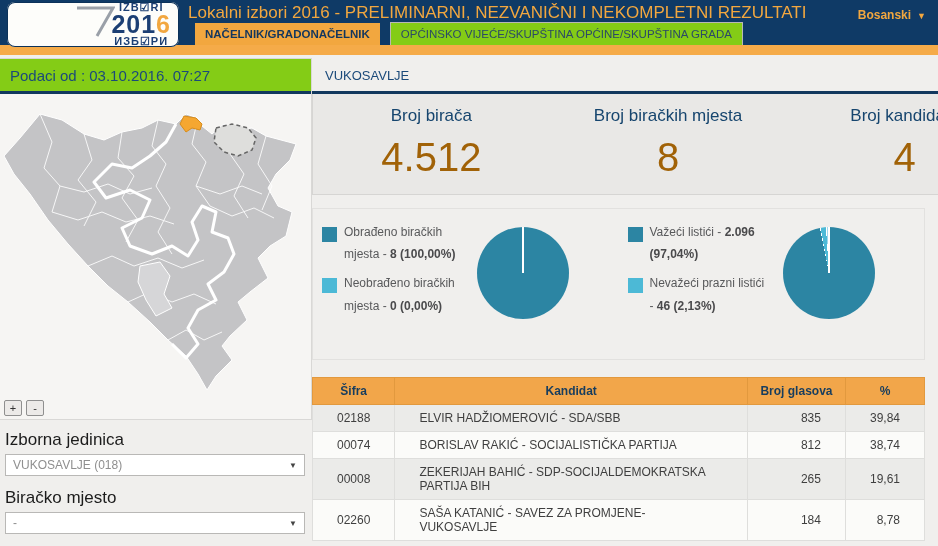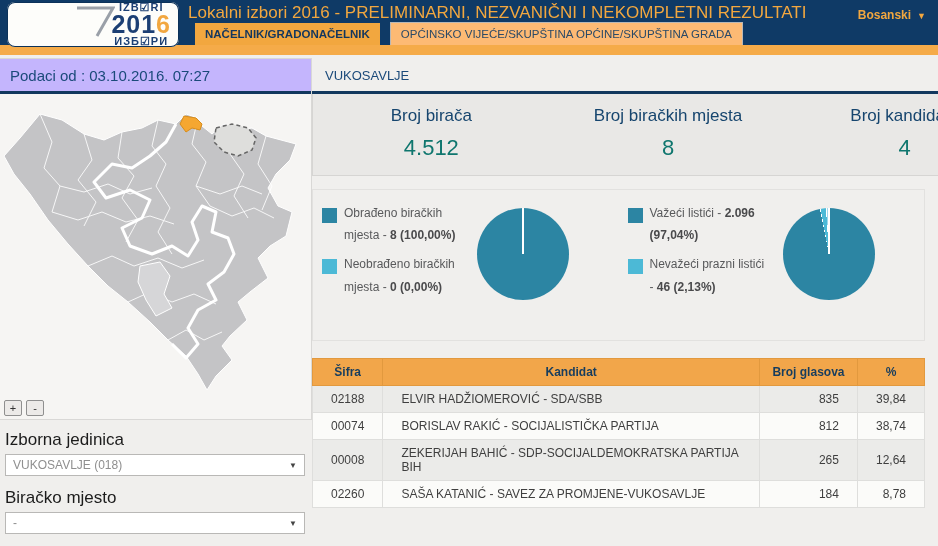--- a/index.html
+++ b/index.html
@@ -15,64 +15,64 @@
   .logo-check-svg { position:absolute; left:-36px; top:2px; }
   .logo-small { font-size:11px; font-weight:bold; color:#1c3f74; letter-spacing:1px; }
   .logo-year { font-size:25px; font-weight:bold; color:#1c3f74; letter-spacing:1px; margin:-1px 0; }
   .logo-year .accent { color:#f2a73f; }
   .header-title { position:absolute; left:188px; top:3px; color:#f2a73f; font-size:17px; white-space:nowrap; }
   .lang-switch { position:absolute; right:12px; top:8px; color:#f2a73f; font-size:12px; font-weight:bold; cursor:pointer; }
   .lang-switch .caret { font-size:9px; margin-left:6px; }
   .tabs-row { position:absolute; left:185px; bottom:0; display:flex; align-items:flex-end; z-index:6; }
   .tab { font-size:11.5px; padding:5px 10px 5px 10px; white-space:nowrap; cursor:pointer;margin-left:10px; }
   .tab.active { background:#f2a73f; color:#12365e; font-weight:bold; }
-  .tab.inactive { background:#fdba74; color:#2c4a66; border:1px solid #b9b8b6; border-bottom:none; }
+  .tab.inactive { background:#84cc16; color:#2c4a66; border:1px solid #b9b8b6; border-bottom:none; }
   .orange-bar { height:10px; background:#f5ab49; }
 
   
   .content { display:flex; align-items:flex-start; }
   .left-panel { width:312px; flex:none; }
   .right-panel { flex:1; min-width:0; }
   .navy-line { height:3px; background:#12385e; }
 
   
-  .left-box { margin-top:3px; border:1px solid #d9d8d6; border-left:none; background:#c4b5fd; }
+  .left-box { margin-top:3px; border:1px solid #d9d8d6; border-left:none; background:#84cc16; }
   .data-as-of { padding:8px 10px 7px 10px; color:#1b4a7a; font-size:15px; }
   .map-wrap { position:relative; height:325px; background:#f6f5f3; }
   .map-zoom { position:absolute; left:4px; bottom:3px; }
   .map-zoom button { width:18px; height:16px; font-size:11px; line-height:10px; background:#eceae8;
                      border:1px solid #8f8f8f; border-radius:2px; color:#333; margin-right:4px; cursor:pointer; }
   .left-controls { padding:5px 7px 0 5px; }
   .ctrl-label { font-size:17px; color:#1c1c1c; margin:5px 0 4px 0; }
   .select { height:22px; border:1px solid #b9b8b6; background:#fff; display:flex; align-items:center;
             justify-content:space-between; padding:0 7px; cursor:pointer; }
   .select .val { font-size:12px; color:#8f8f8f; }
   .select .arrow { font-size:8px; color:#444; }
 
   
   .region-header { padding:13px 0 8px 13px; color:#1b4a7a; font-size:13px; }
   .stats-box { width:712px; background:#e9e8e6; border:1px solid #d6d5d3; border-top:none;
                display:flex; padding:12px 0 14px 0; }
   .stat { flex:1; text-align:center; }
   .stat-label { color:#16456e; font-size:17px; }
-  .stat-value { color:#0f766e; font-size:22px; margin-top:9px; }
+  .stat-value { color:#a16207; font-size:40px; margin-top:9px; }
   .pies-box { width:613px; border:1px solid #e2e1df; margin-top:13px; display:flex; padding:12px 0 10px 0; min-height:152px; }
   .pie-group { flex:1; display:flex; }
   .legend { width:152px; flex:none; padding-left:9px; font-size:12px; color:#58595b; }
   .legend-item { display:flex; margin-bottom:7px; }
   .swatch { width:15px; height:15px; flex:none; margin:6px 7px 0 0; }
   .legend-text { line-height:1.85; }
   .legend-text b { color:#4a4a4c; }
   .pie { width:92px; height:92px; border-radius:50%; flex:none; margin:6px 10px 0 12px; position:relative; background:#2c85a3; }
   .pie::after { content:""; position:absolute; left:50%; top:0; width:2px; height:50%; background:#fff; transform:translateX(-50%); }
 
   table.results { width:613px; margin-top:17px; border-collapse:collapse; font-size:12px; background:#fff; }
   table.results th { background:#f2a64a; color:#173d5e; font-weight:bold; padding:6px 6px;
                      border:1px solid #e2993e; }
-  table.results td { padding:6px 18px; border:1px solid #dededc; color:#3f3f3f; }
+  table.results td { padding:6px 24px; border:1px solid #dededc; color:#3f3f3f; }
   table.results col.c-sifra { width:56px; } table.results col.c-glas { width:98px; } table.results col.c-pct { width:60px; }
   tr.r-odd td { background:#ebebe9; }
   tr.r-even td { background:#fbfbf9; }
   td.num { text-align:right; }
   td.code { color:#555; }
 </style>
 </head>
 <body>
 
 <div class="header">
@@ -223,21 +223,21 @@
         <tr class="r-even">
           <td class="code">00074</td>
           <td>BORISLAV RAKIĆ - SOCIJALISTIČKA PARTIJA</td>
           <td class="num">812</td>
           <td class="num">38,74</td>
         </tr>
         <tr class="r-odd">
           <td class="code">00008</td>
           <td>ZEKERIJAH BAHIĆ - SDP-SOCIJALDEMOKRATSKA PARTIJA BIH</td>
           <td class="num">265</td>
-          <td class="num">12,64</td>
+          <td class="num">19,61</td>
         </tr>
         <tr class="r-even">
           <td class="code">02260</td>
           <td>SAŠA KATANIĆ - SAVEZ ZA PROMJENE-VUKOSAVLJE</td>
           <td class="num">184</td>
           <td class="num">8,78</td>
         </tr>
       </tbody>
     </table>
   </div>

